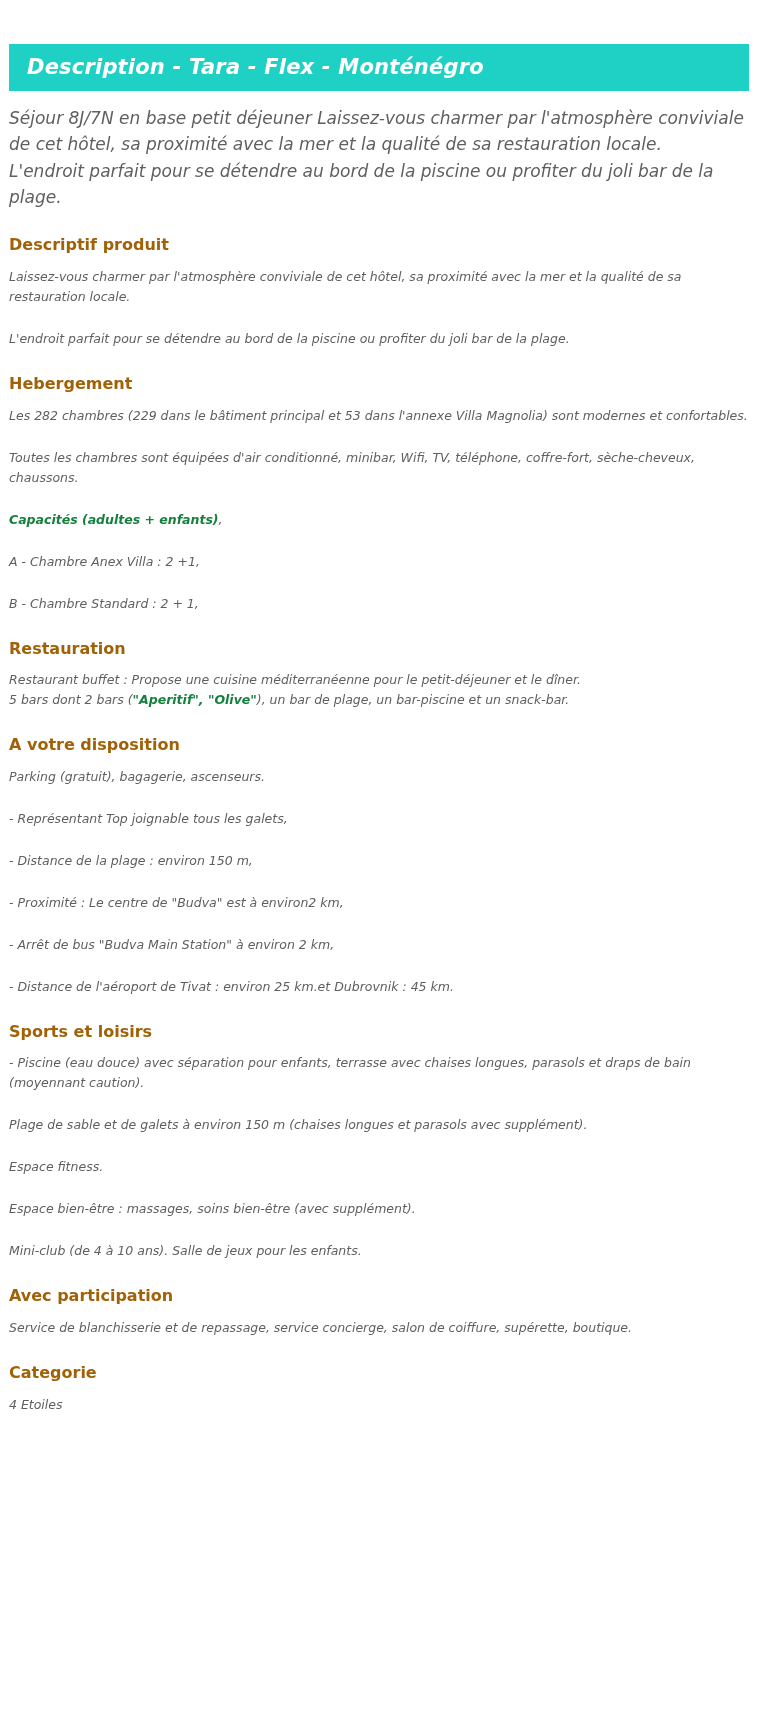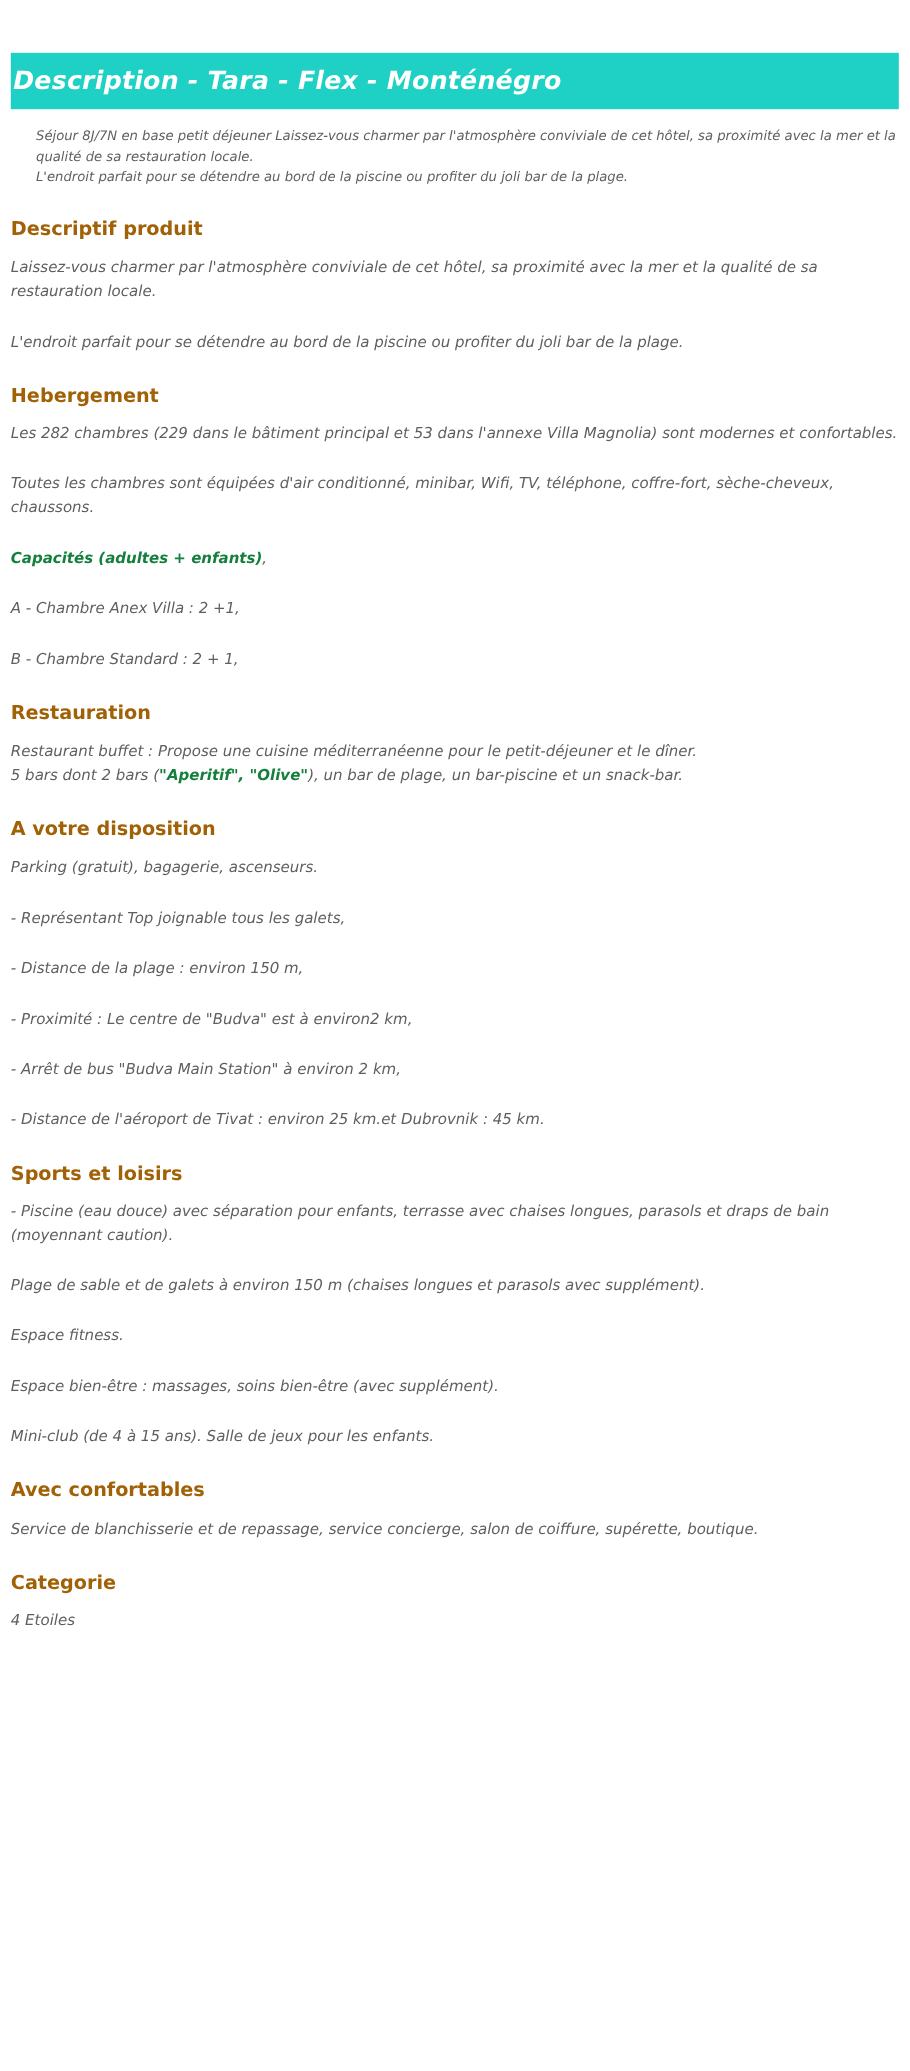--- a/index.html
+++ b/index.html
@@ -21,36 +21,35 @@
   .top-spacer {
     height: 44px;
   }
   .title-bar {
     background: #1fd1c4;
     color: #ffffff;
     font-style: italic;
     font-weight: bold;
     font-size: 21px;
     letter-spacing: 0.2px;
-    padding: 11px 0 12px 2px;
+    padding: 11px 0 12px 18px;
     margin: 0 9px 0 9px;
     width: 740px;
     box-sizing: border-box;
   }
   .content {
     padding: 0 9px 0 9px;
     box-sizing: border-box;
   }
   .intro {
     font-style: italic;
-    font-size: 11px;
+    font-size: 17px;
     line-height: 1.55;
     color: #5f5f5f;
     margin-top: 14px;
-    margin-left: 21px;
   }
   .intro p {
     margin: 0;
   }
   h2.section {
     color: #a16207;
     font-weight: bold;
     font-size: 16px;
     margin: 26px 0 13px 0;
     line-height: 1.1;
@@ -111,23 +110,23 @@
     <p class="para">- Distance de la plage : environ 150 m,</p>
     <p class="para">- Proximité : Le centre de "Budva" est à environ2 km,</p>
     <p class="para">- Arrêt de bus "Budva Main Station" à environ 2 km,</p>
     <p class="para">- Distance de l'aéroport de Tivat : environ 25 km.et Dubrovnik : 45 km.</p>
 
     <h2 class="section">Sports et loisirs</h2>
     <p class="para">- Piscine (eau douce) avec séparation pour enfants, terrasse avec chaises longues, parasols et draps de bain (moyennant caution).</p>
     <p class="para">Plage de sable et de galets à environ 150 m (chaises longues et parasols avec supplément).</p>
     <p class="para">Espace fitness.</p>
     <p class="para">Espace bien-être : massages, soins bien-être (avec supplément).</p>
-    <p class="para">Mini-club (de 4 à 15 ans). Salle de jeux pour les enfants.</p>
+    <p class="para">Mini-club (de 4 à 10 ans). Salle de jeux pour les enfants.</p>
 
-    <h2 class="section">Avec confortables</h2>
+    <h2 class="section">Avec participation</h2>
     <p class="para">Service de blanchisserie et de repassage, service concierge, salon de coiffure, supérette, boutique.</p>
 
     <h2 class="section">Categorie</h2>
     <p class="para">4 Etoiles</p>
 
     <div class="spacer-bottom"></div>
   </div>
 </div>
 
 </body></html>

